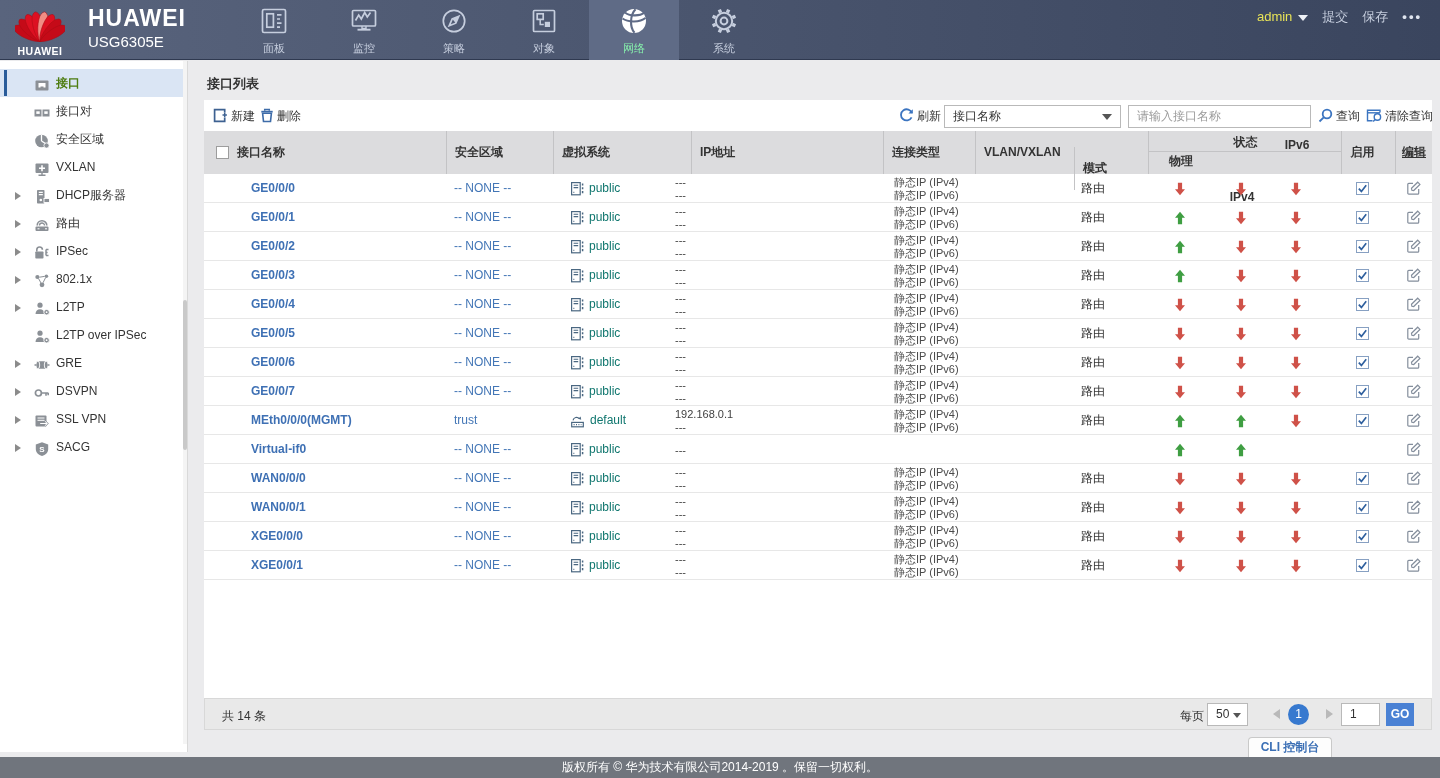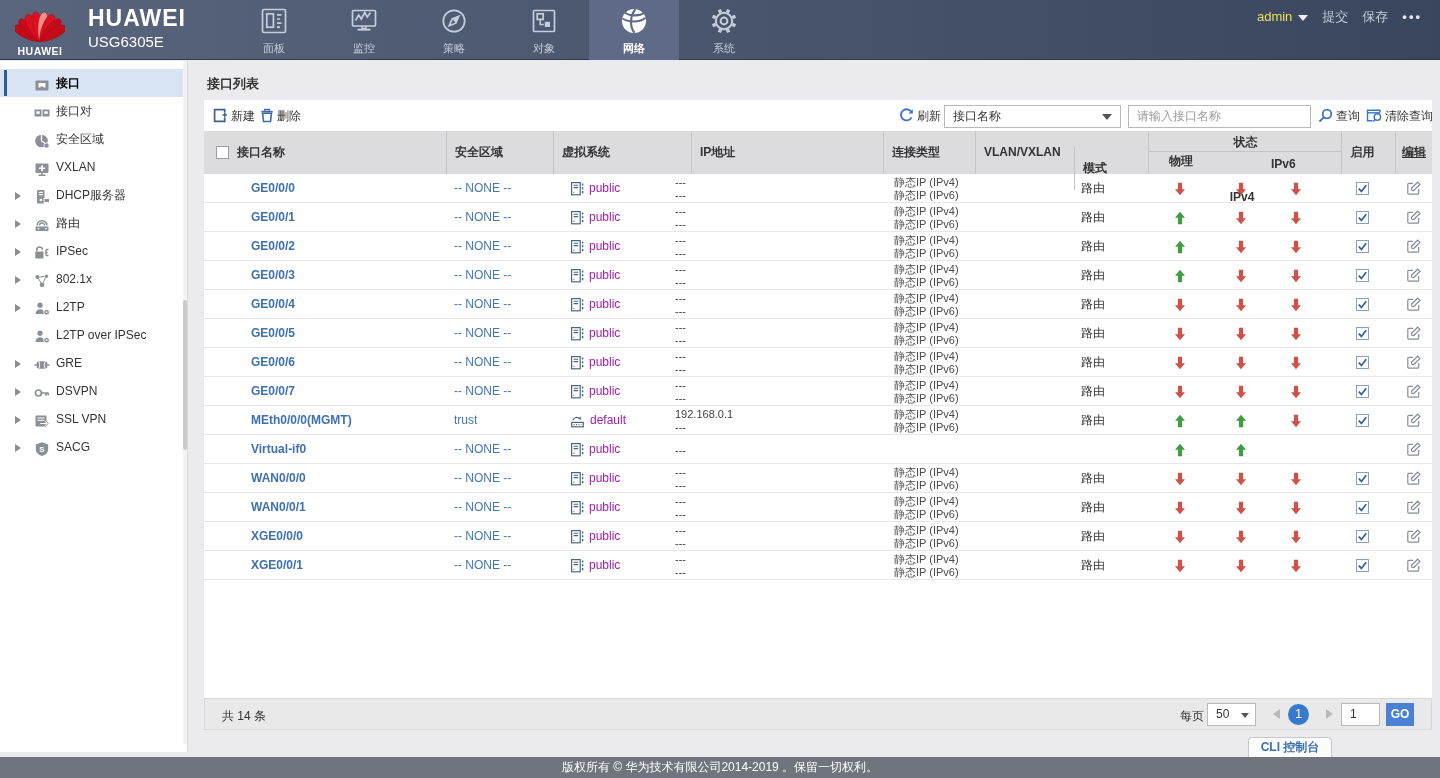--- a/index.html
+++ b/index.html
@@ -9,37 +9,37 @@
 .logo { position:absolute; left:15px; top:4px; width:50px; text-align:center; }
 .logotxt { color:#fff; font-size:10.5px; font-weight:bold; letter-spacing:0.5px; margin-top:-2px; }
 .brand { position:absolute; left:88px; top:5px; color:#fff; }
 .brand .b1 { font-size:23px; font-weight:bold; letter-spacing:1px; }
 .brand .b2 { font-size:15px; margin-top:1px; }
 .nav { position:absolute; left:229px; top:0; height:60px; display:flex; }
 .tab { width:90px; height:60px; text-align:center; padding-top:6px; }
 .tab svg { display:inline-block; }
 .tab .tlb { font-size:11px; color:#c6cede; margin-top:2px; }
 .tab.sel { background:#5f6b86; }
-.tab.sel .tlb { color:#ffffff; font-weight:bold; }
+.tab.sel .tlb { color:#86efac; font-weight:normal; }
 .topright { position:absolute; right:18px; top:8px; color:#c6cede; font-size:13px; }
 .topright span { margin-left:14px; }
 .admin { color:#e8e357; }
 .caret { display:inline-block; width:0; height:0; border-left:5px solid transparent;
   border-right:5px solid transparent; border-top:6px solid #eef1f6; margin-left:6px; vertical-align:middle;}
 .dots { color:#dfe4ee; font-weight:bold; letter-spacing:2px; }
 .side { position:absolute; left:0; top:61px; width:188px; height:691px; background:#fff;
   border-right:1px solid #d9d9d9; padding-top:8px; }
 .sitem { position:relative; height:28px; line-height:28px; white-space:nowrap; }
 .sitem .sarr { position:absolute; left:15px; top:11px; width:0; height:0;
   border-top:4.5px solid transparent; border-bottom:4.5px solid transparent; border-left:6px solid #8b8b8b; }
 .sic { position:absolute; left:34px; top:6px; }
 .slb { position:absolute; left:56px; font-size:12px; color:#333; }
 .sitem.sel { background:#dae5f4; }
 .selbar { position:absolute; left:4px; top:1px; bottom:1px; width:3px; background:#2a5c9a; }
-.sitem.sel .slb { color:#000000; font-weight:bold; }
+.sitem.sel .slb { color:#4d7c0f; font-weight:bold; }
 
 .strack { position:absolute; right:0; top:0; width:4px; height:683px; background:#f4f4f4; }
 .sthumb { position:absolute; right:0; top:239px; width:4px; height:150px; background:#c9c9c9; border-radius:2px; }
 .collapse { position:absolute; left:189px; top:387px; width:0; height:0;
   border-top:6px solid transparent; border-bottom:6px solid transparent; border-right:6px solid #a8adb5; }
 .main { position:absolute; left:189px; top:61px; width:1251px; height:696px; background:#ebebed; }
 .title { position:absolute; left:18px; top:14px; font-size:13px; font-weight:bold; color:#333; }
 .card { position:absolute; left:15px; top:39px; width:1228px; height:630px; background:#fff; }
 .toolbar { position:absolute; left:0; top:0; width:1228px; height:31px; background:#fff; }
 .tbn { position:absolute; top:8px; font-size:12px; color:#333; white-space:nowrap; }
@@ -73,28 +73,28 @@
 .s2 { left:1008px; width:58px; text-align:center; }
 .s3 { left:1066px; width:52px; text-align:center; }
 .c7 { left:1137px; width:42px; text-align:center; }
 .c8 { left:1191px; width:37px; text-align:center; }
 .c svg { vertical-align:middle; }
 .lkb { color:#3e70b4; font-weight:bold; }
 .lk { color:#4376b6; }
 .ip, .conn { font-size:11px; line-height:13px; padding-top:2px; color:#414141; }
 .ip div { height:13px; } .conn div { height:13px; }
 .conn { color:#4a4a4a; }
-.vs { color:#a21caf; }
+.vs { color:#0f766e; }
 .cb { display:inline-block; width:13px; height:13px; background:#fff; border:1px solid #87a0c2;
   vertical-align:middle; line-height:9px; }
 .pagebar { position:absolute; left:0; top:598px; width:1228px; height:32px; background:#e9e9e9;
   border:1px solid #d8d8d8; }
 .total { position:absolute; left:17px; top:9px; color:#333; }
 .pp { position:absolute; top:9px; color:#333; }
-.psel { position:absolute; left:1002px; top:4px; width:49px; height:23px; background:#fff;
+.psel { position:absolute; left:1002px; top:4px; width:41px; height:23px; background:#fff;
   border:1px solid #b9b9b9; line-height:21px; padding-left:8px; }
 .psel .caret2 { position:absolute; right:6px; top:9px; width:0; height:0;
   border-left:4.5px solid transparent; border-right:4.5px solid transparent; border-top:5px solid #555; }
 .parr { position:absolute; top:10px; width:0; height:0; border-top:5.5px solid transparent;
   border-bottom:5.5px solid transparent; }
 .parr.l { left:1068px; border-right:7px solid #b9b9b9; }
 .parr.r { left:1121px; border-left:7px solid #b9b9b9; }
 .pcirc { position:absolute; left:1083px; top:5px; width:21px; height:21px; border-radius:50%;
   background:#3779cf; color:#fff; text-align:center; line-height:21px; }
 .pinp { position:absolute; left:1136px; top:4px; width:39px; height:23px; background:#fff;
@@ -377,21 +377,21 @@
 <div class="hc" style="left:463px;width:216px;margin-left:24px;">IP地址</div>
 <div class="hc" style="left:679px;width:92px;">连接类型</div>
 <div class="hc" style="left:771px;width:99px;">VLAN/VXLAN</div>
 <div class="hc" style="left:870px;width:74px;margin-top:16px;">模式</div>
 <div class="hc" style="left:1137px;width:54px;text-align:center;padding-left:0;padding-right:12px;">启用</div>
 <div class="hc" style="left:1191px;width:37px;text-align:center;padding-left:0;text-decoration:underline;">编辑</div>
 <div class="hc" style="left:944px;width:193px;padding-left:12px;">
           <div style="position:absolute;top:0;left:0;width:193px;height:21px;line-height:23px;text-align:center;border-bottom:1px solid #c3c3c5;">状态</div>
           <div style="position:absolute;top:21px;left:0;width:64px;height:22px;line-height:19px;text-align:center;">物理</div>
           <div style="position:absolute;top:21px;left:64px;width:58px;height:22px;line-height:19px;text-align:center;margin-top:36px;">IPv4</div>
-          <div style="position:absolute;top:24px;left:122px;width:52px;height:22px;line-height:19px;text-align:left;">IPv6</div>
+          <div style="position:absolute;top:5px;left:122px;width:52px;height:22px;line-height:19px;text-align:center;">IPv6</div>
         </div>
 </div>
 <div class="rows">
 <div class="tr">
           <div class="c c0"><span class="lkb">GE0/0/0</span></div>
           <div class="c c1"><span class="lk">-- NONE --</span></div>
           <div class="c c2"><svg width="15" height="16" viewBox="0 0 15 16">
               <g fill="none" stroke="#4a6781" stroke-width="1.2">
                 <rect x="1.6" y="1.6" width="8.6" height="12.2"></rect>
                 <path d="M3.6 4.2h4.6M3.6 6.6h4.6" stroke-width="1.1"></path>

